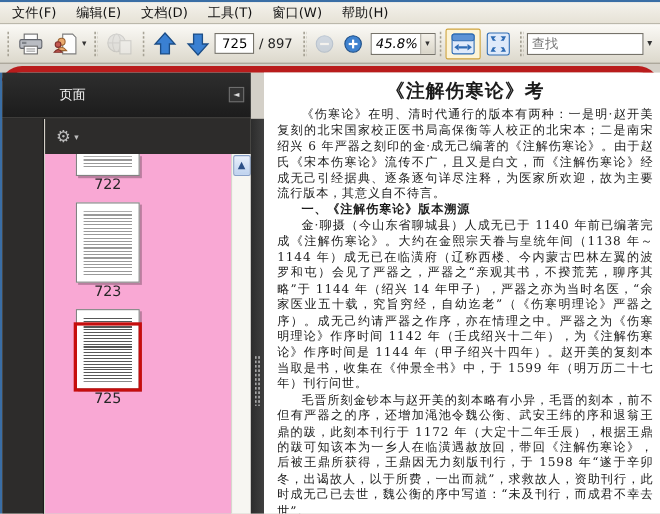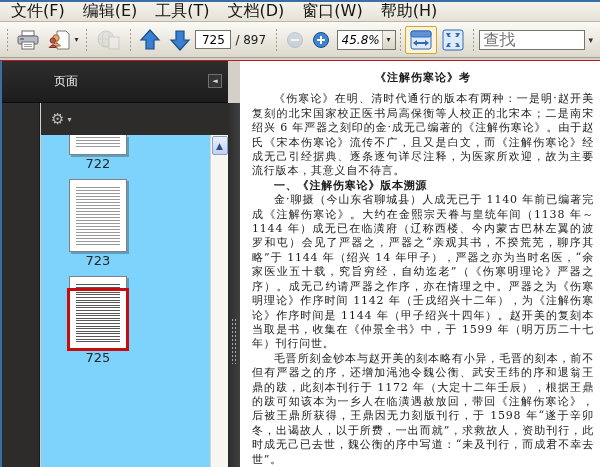--- a/index.html
+++ b/index.html
@@ -3,21 +3,21 @@
 <meta charset="utf-8">
 <style>
   * { margin:0; padding:0; box-sizing:border-box; }
   html,body { width:600px; height:467px; overflow:hidden; background:#d4d0c8;
               font-family:"DejaVu Sans","Liberation Sans",sans-serif; }
   .app { position:relative; width:600px; height:467px; border-top:2px solid #3a6ea5; }
 
   
   .menubar { height:20px; background:linear-gradient(#f4f2ec,#e6e2d6);
              border-bottom:1px solid #b9b5a8; display:flex; align-items:center; padding-left:2px; }
-  .menu-item { font-size:16px; color:#141414; padding:2px 9px; cursor:default; white-space:nowrap; }
+  .menu-item { font-size:12px; color:#141414; padding:2px 9px; cursor:default; white-space:nowrap; }
 
   
   .toolbar { height:36px; background:linear-gradient(#fbfaf6,#dcd8cc);
              border-bottom:1px solid #a39f92; display:flex; align-items:center; padding:0 3px; }
   .grip { width:5px; height:24px; margin:0 3px;
           background-image:radial-gradient(circle,#9f9b8d 34%,transparent 40%);
           background-size:3px 4px; }
   .tbtn { height:28px; display:flex; align-items:center; justify-content:center;
           padding:0 3px; border:1px solid transparent; border-radius:2px; }
   .tbtn.disabled { opacity:.45; }
@@ -27,39 +27,39 @@
                font-size:12px; text-align:center; font-family:inherit; }
   .page-total { font-size:12px; color:#1d1d1d; margin:0 6px 0 4px; white-space:nowrap; }
   .combo { display:flex; align-items:center; height:20px; border:1px solid #76736a; background:#fff; }
   .combo input { border:0; height:17px; font-size:12px; padding-left:4px; font-family:inherit; outline:none; }
   .combo .combo-caret { width:13px; height:18px; background:linear-gradient(#f4f1e9,#d9d5c8);
         border-left:1px solid #aaa69a; font-size:8px; color:#333; display:flex;
         align-items:center; justify-content:center; }
   .find-caret { font-size:9px; color:#333; padding:0 4px; }
 
   
-  .main { position:absolute; top:58px; left:0; right:0; bottom:0; border-top:1px solid #b91c1c; }
+  .main { position:absolute; top:58px; left:0; right:0; bottom:0; border-top:6px solid #b91c1c;border-radius:20px; }
   .edge-left { position:absolute; left:0; top:0; bottom:0; width:2px; background:#3a6ea5; }
   .side-header { position:absolute; left:2px; top:0; width:226px; height:42px;
                  background:linear-gradient(#2e2e2e,#1c1c1c); border-bottom:1px solid #0c0c0c;
                  display:flex; align-items:center; }
   .side-header .hdr-label { color:#f2f2f2; font-size:12px; margin-left:14px; }
   .collapse-btn { position:absolute; right:6px; top:13px; width:14px; height:14px;
                   background:#343434; border:1px solid #6e6e6e; color:#ddd; font-size:7px;
                   display:flex; align-items:center; justify-content:center; }
   .tabstrip { position:absolute; left:2px; top:42px; width:38px; bottom:0;
               background:#2d2c2b; border-right:1px solid #1b1b1b; }
   .pages-tab { width:38px; height:40px; display:flex; align-items:center; justify-content:center; margin-top:-42px; }
   .panel-toolbar { position:absolute; left:41px; top:42px; width:187px; height:32px;
                    background:#2d2c2b; display:flex; align-items:center; padding-left:10px; }
   .gear { font-size:15px; color:#bdbdbd; line-height:1; }
   .gear-caret { font-size:8px; color:#bdbdbd; margin-left:3px; }
 
   .thumb-list { position:absolute; left:41px; top:74px; width:169px; bottom:0;
-                background:#7dd3fc; overflow:hidden; }
+                background:#f9a8d4; overflow:hidden; }
   .mini-page { width:58px; margin-left:28px; background:#fff; border:1px solid #828282;
                box-shadow:2px 2px 0 rgba(0,0,0,.25); position:relative; }
   .scribble { position:absolute; left:6px; right:6px; top:7px; bottom:6px; opacity:.6;
               background:repeating-linear-gradient(#555 0 1px,transparent 1px 3px); }
   .mini-page.cut { height:20px; border-top:0; }
   .mini-page.cut .scribble { top:2px; }
   .mini-page.full { height:73px; margin-top:5px; }
   .mini-page.current { height:73px; margin-top:5px; }
   .mini-page.current .scribble { opacity:.85; background:repeating-linear-gradient(#3a3a3a 0 1px,transparent 1px 2.6px); }
   .viewbox { position:absolute; left:-3px; right:-3px; top:11px; bottom:-3px;
@@ -76,35 +76,35 @@
               background:linear-gradient(90deg,#2c2c2c,#404040); }
   .splitter-grip { position:absolute; left:3px; top:215px; width:6px; height:46px;
                    background-image:radial-gradient(circle,#a8a8a8 35%,transparent 42%);
                    background-size:3px 4px; }
 
   
   .content { position:absolute; left:240px; top:0; right:0; bottom:0; background:#fff;
              overflow:hidden; padding:8px 6px 0 12px; }
   .doc { font-family:"DejaVu Serif","Liberation Serif",serif; color:#1b1b1b;
          font-size:11px; line-height:14.4px; letter-spacing:.8px; }
-  .doc-title { font-size:11px; font-weight:bold; text-align:center; letter-spacing:1px;
+  .doc-title { font-size:17px; font-weight:bold; text-align:center; letter-spacing:1px;
                margin:2px 0 7px; }
   .doc p { text-align:justify; text-indent:2em; }
   .doc .sect-heading { font-weight:bold; text-indent:2em; }
 </style>
 </head>
 <body>
 
 <div class="app">
 
   <div class="menubar">
     <span class="menu-item">文件(F)</span>
     <span class="menu-item">编辑(E)</span>
+    <span class="menu-item">文档(D)</span>
     <span class="menu-item">工具(T)</span>
-    <span class="menu-item">文档(D)</span>
     <span class="menu-item">窗口(W)</span>
     <span class="menu-item">帮助(H)</span>
   </div>
 
   <div class="toolbar">
     <span class="grip"></span>
 
     <span class="tbtn">
       <svg width="24" height="22" viewBox="0 0 24 22">
         <rect x="6" y="2" width="12" height="5" fill="#fdfdfd" stroke="#6e6e6e"></rect>
@@ -191,21 +191,21 @@
         <rect x="2" y="1" width="20" height="20" rx="2" fill="#dfeafa" stroke="#2f6cb4"></rect>
         <path d="M5 4 h5 l-2 2 l2 2 l-3 0 z" fill="#2f6cb4"></path>
           <path d="M19 4 h-5 l2 2 l-2 2 l3 0 z" fill="#2f6cb4"></path>
         <path d="M5 18 h5 l-2 -2 l2 -2 l-3 0 z" fill="#2f6cb4"></path>
           <path d="M19 18 h-5 l2 -2 l-2 -2 l3 0 z" fill="#2f6cb4"></path>
       </svg>
     </span>
 
     <span class="grip"></span>
 
-    <input style="width: 106px; height: 20px; border: 1px solid rgb(118, 115, 106); font-size: 16px; padding-left: 4px; font-family: inherit;" placeholder="查找">
+    <input style="width: 106px; height: 20px; border: 1px solid rgb(118, 115, 106); font-size: 12px; padding-left: 4px; font-family: inherit;" placeholder="查找">
     <span class="find-caret">▾</span>
   </div>
 
   <div class="main">
     <div class="edge-left"></div>
 
     <div class="tabstrip">
       <div class="pages-tab">
         <svg width="24" height="28" viewBox="0 0 24 28">
           <rect x="7" y="2" width="14" height="18" fill="#e8e8e8" stroke="#9c9c9c"></rect>

